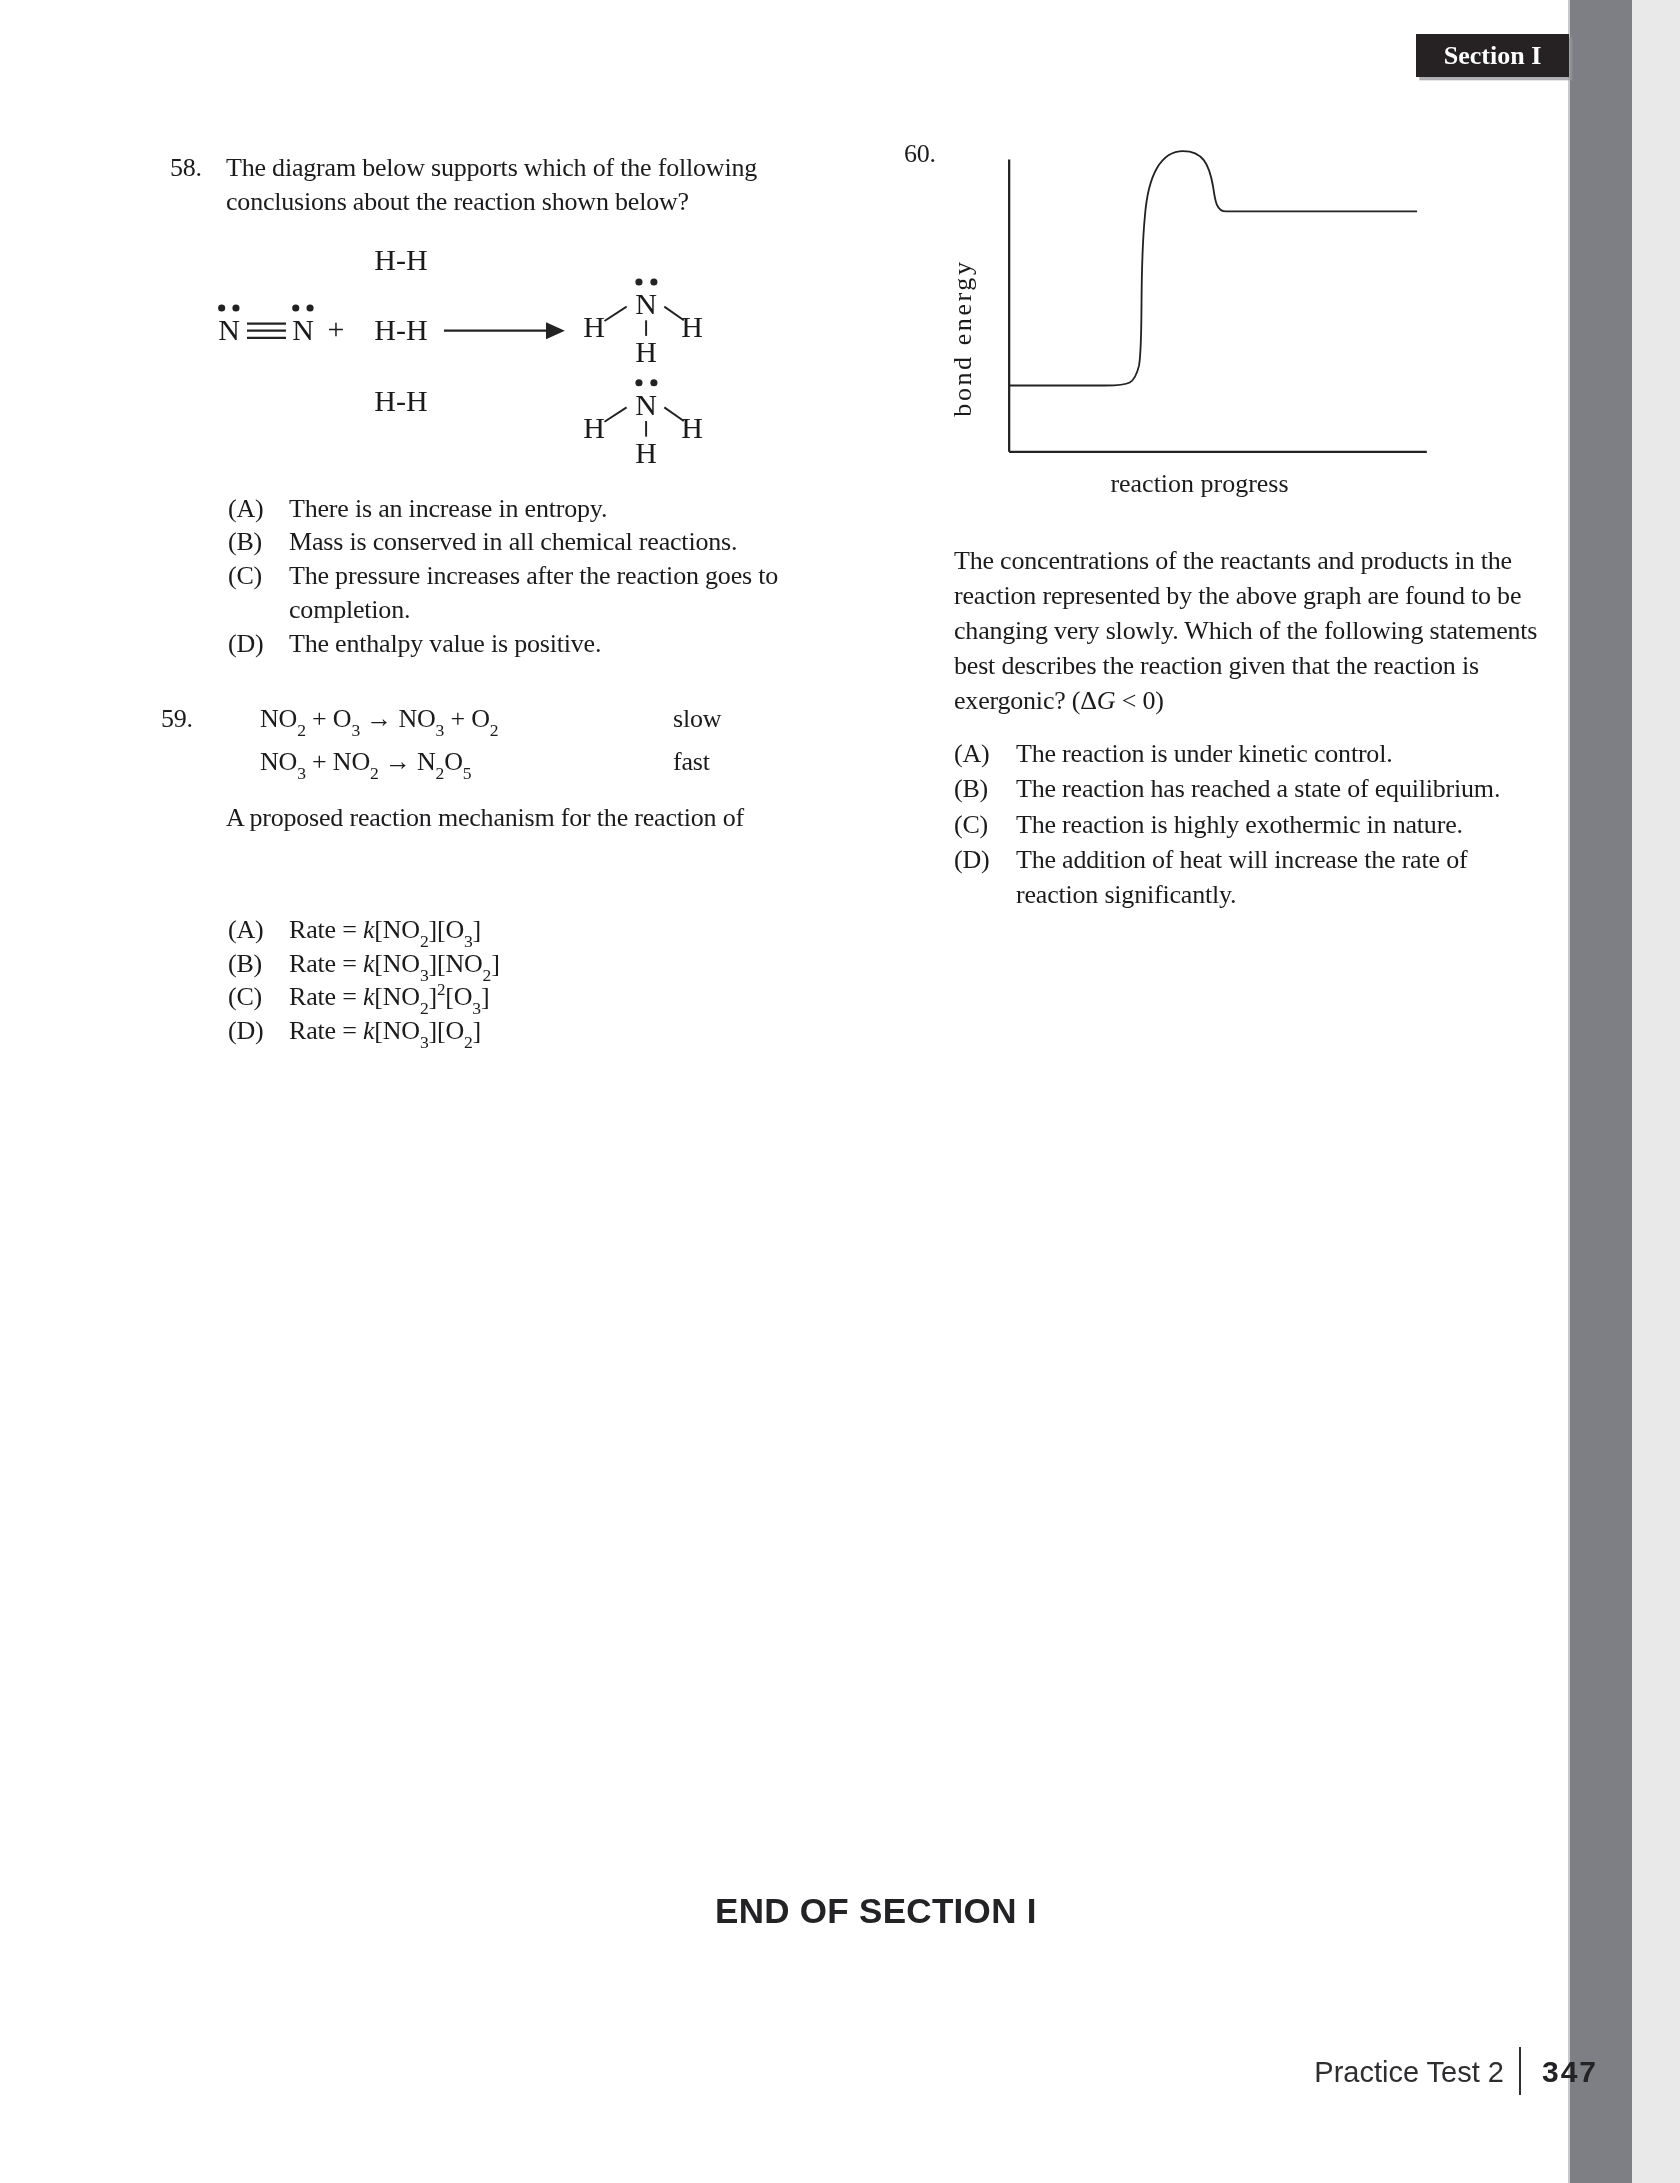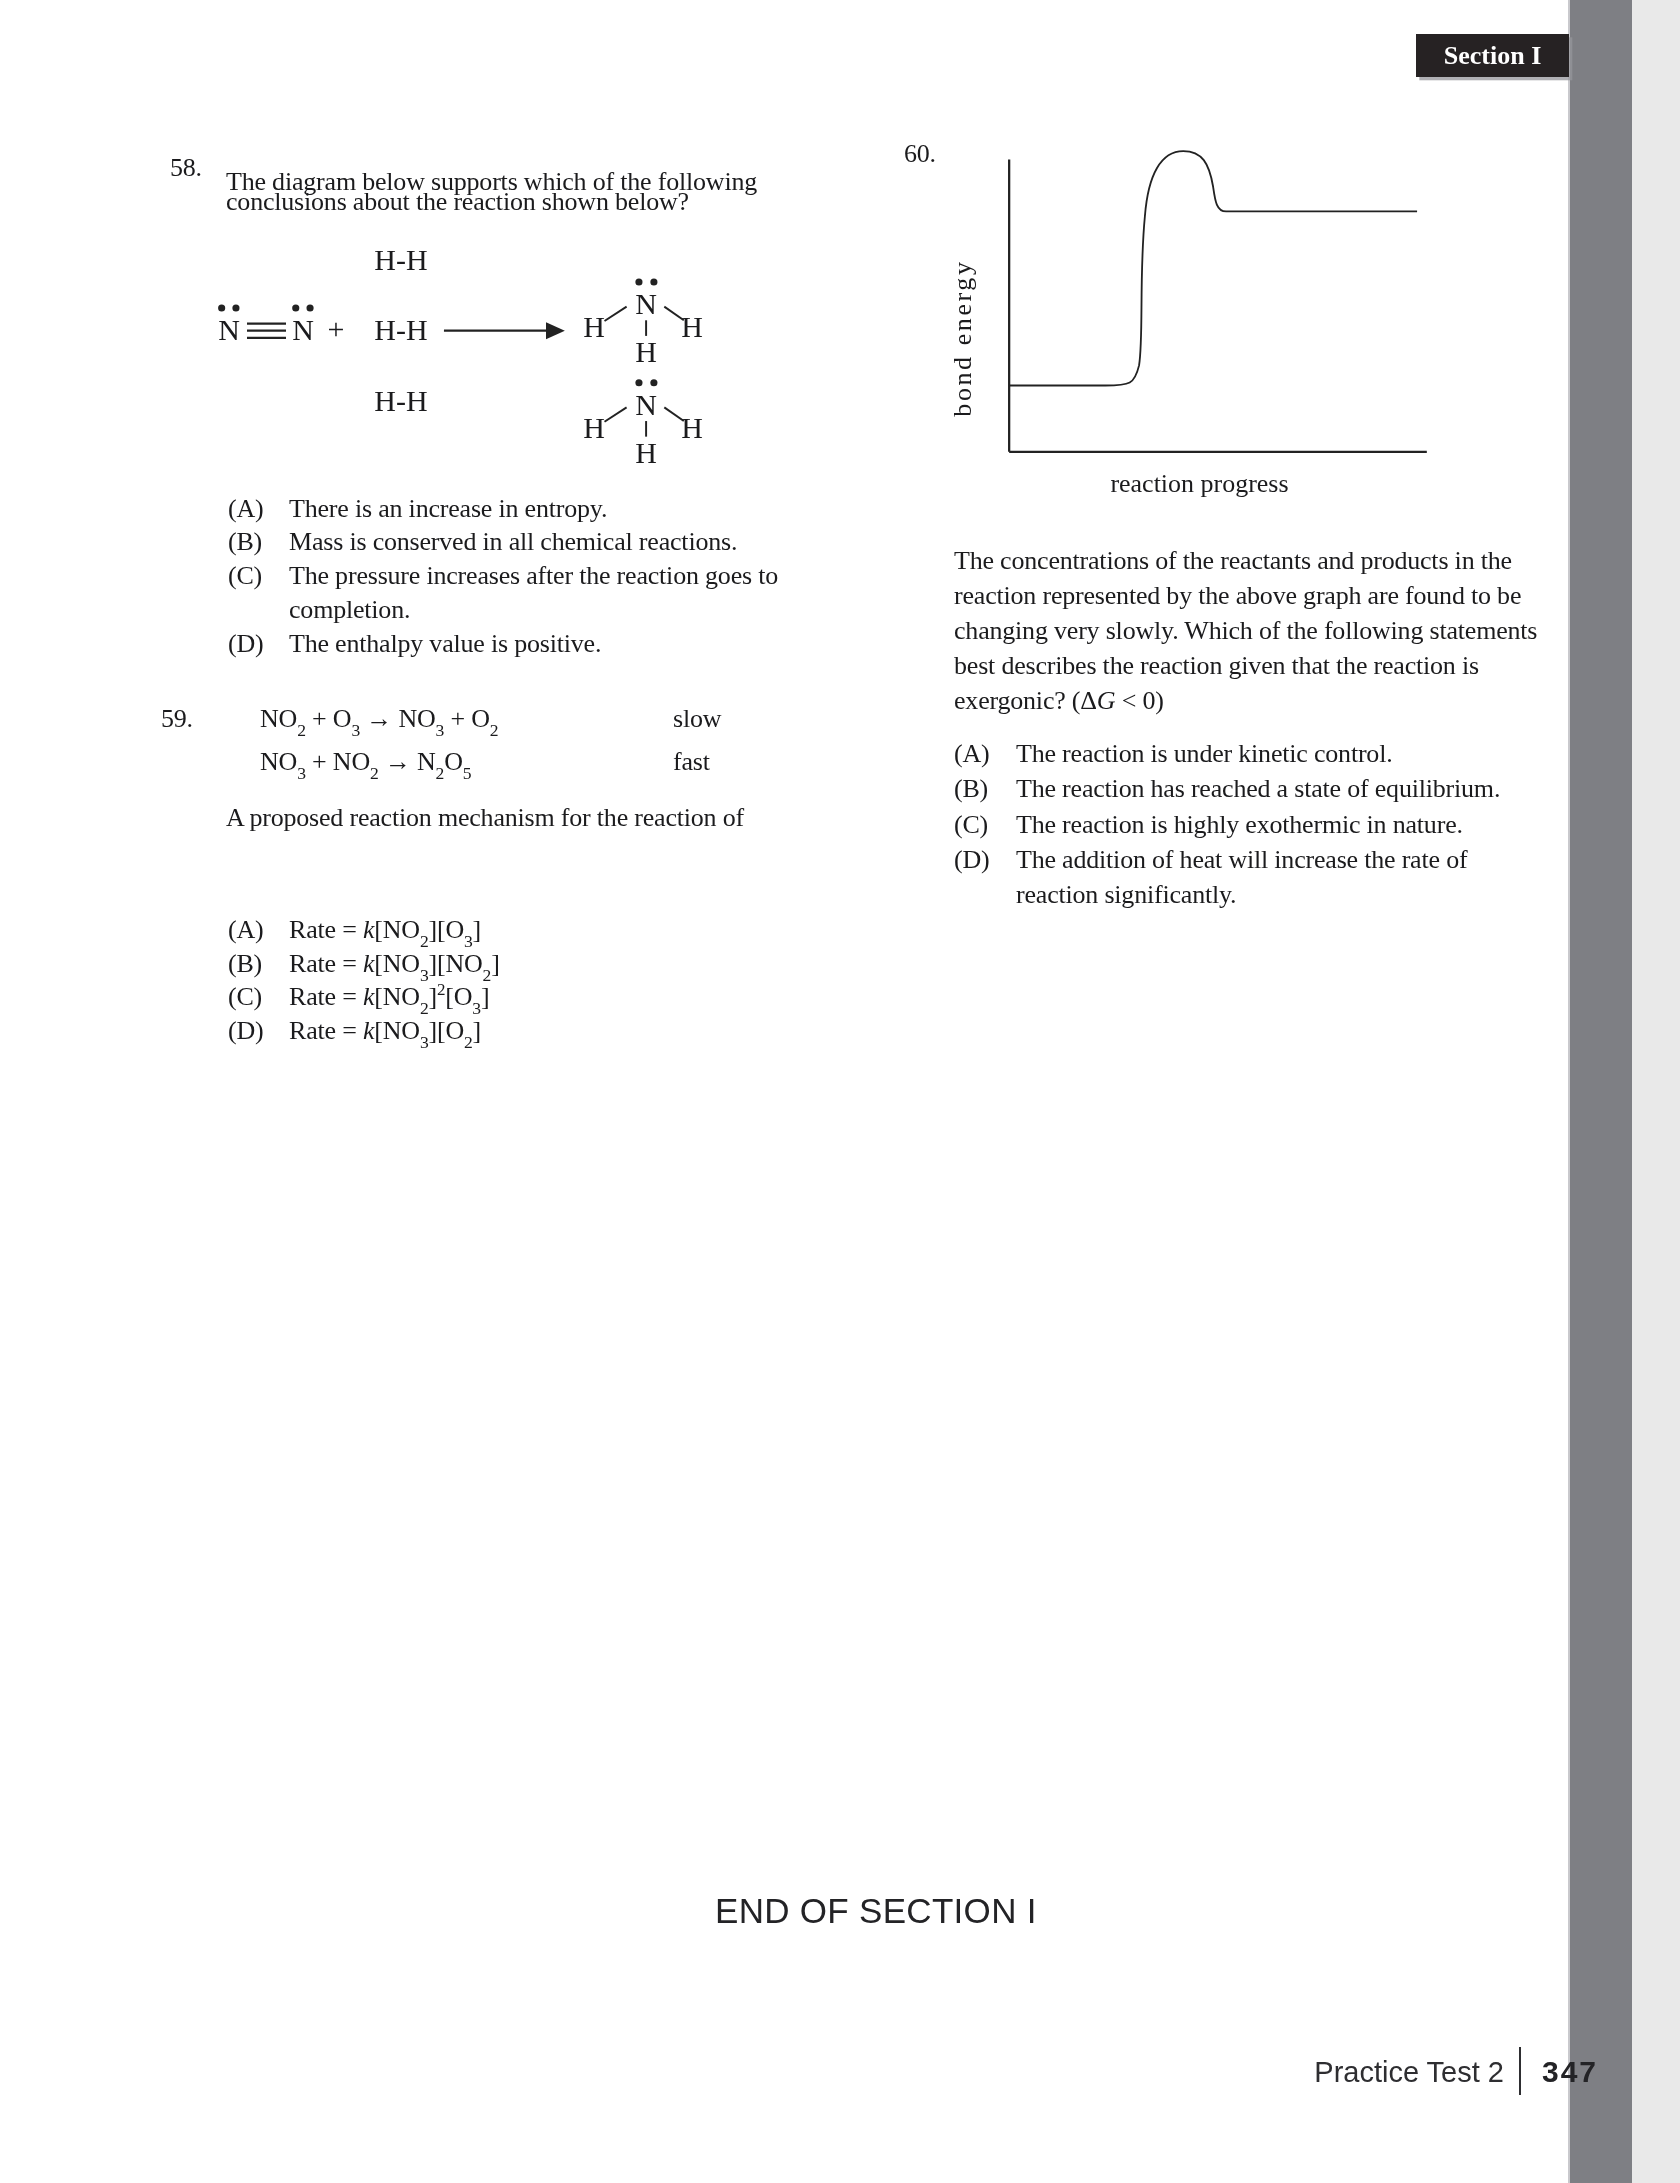--- a/index.html
+++ b/index.html
@@ -9,40 +9,40 @@
   .atom{position:absolute;font-size:30px;transform:translate(-50%,-50%);white-space:nowrap;}
   .sb{font-size:17.6px;position:relative;top:8.5px;}
   .sp{font-size:17px;position:relative;top:-9.8px;}
   .it{font-style:italic;}
   .gray-strip{position:absolute;top:0;right:0;width:62px;height:2183px;background:#7e7f84;
               border-left:2px solid #c9c9cd;}
   .badge{position:absolute;left:1416px;top:34px;width:153px;height:43px;background:#262223;
          color:#ffffff;display:flex;align-items:center;justify-content:center;
          font-size:26px;font-weight:bold;box-shadow:3.3px 3.3px 0 rgba(150,150,155,0.75);}
   .end-line{position:absolute;left:715px;top:1891px;font-family:"Liberation Sans",sans-serif;
-            font-weight:normal;font-size:35px;letter-spacing:0.3px;color:#232326;}
+            font-weight:bold;font-size:35px;letter-spacing:0.3px;color:#232326;}
   .footer-label{position:absolute;left:1300px;top:2056px;width:204px;text-align:right;
                 font-family:"Liberation Sans",sans-serif;font-size:29px;color:#2e2e31;}
   .footer-divider{position:absolute;left:1519px;top:2047px;width:2px;height:48px;background:#2e2e31;}
   .footer-num{position:absolute;left:1542px;top:2055px;font-family:"Liberation Sans",sans-serif;
               font-size:30px;font-weight:bold;letter-spacing:2px;color:#232326;}
   svg{position:absolute;overflow:visible;}
   svg text{font-family:"Liberation Serif",serif;font-size:40px;fill:#1b1b1d;}
 </style>
 </head>
 <body>
 
 <div class="page">
 
   <div class="gray-strip"></div>
 
   <div class="badge">Section I</div>
 
   <div class="t" style="left:170px;top:151px">58.</div>
-  <div class="t" style="left:226px;top:165px">The diagram below supports which of the following</div>
+  <div class="t" style="left:226px;top:151px">The diagram below supports which of the following</div>
   <div class="t" style="left:226px;top:185px">conclusions about the reaction shown below?</div>
 
   <svg style="left:195px;top:241px" width="520" height="247" viewBox="300 370 800 380">
 
     <line x1="380" y1="497" x2="440" y2="497" stroke="#222" stroke-width="3.5"></line>
     <line x1="380" y1="508" x2="440" y2="508" stroke="#222" stroke-width="3.5"></line>
     <line x1="380" y1="519" x2="440" y2="519" stroke="#222" stroke-width="3.5"></line>
 
     <circle cx="341" cy="473" r="5.5" fill="#222"></circle>
       <circle cx="363" cy="473" r="5.5" fill="#222"></circle>

